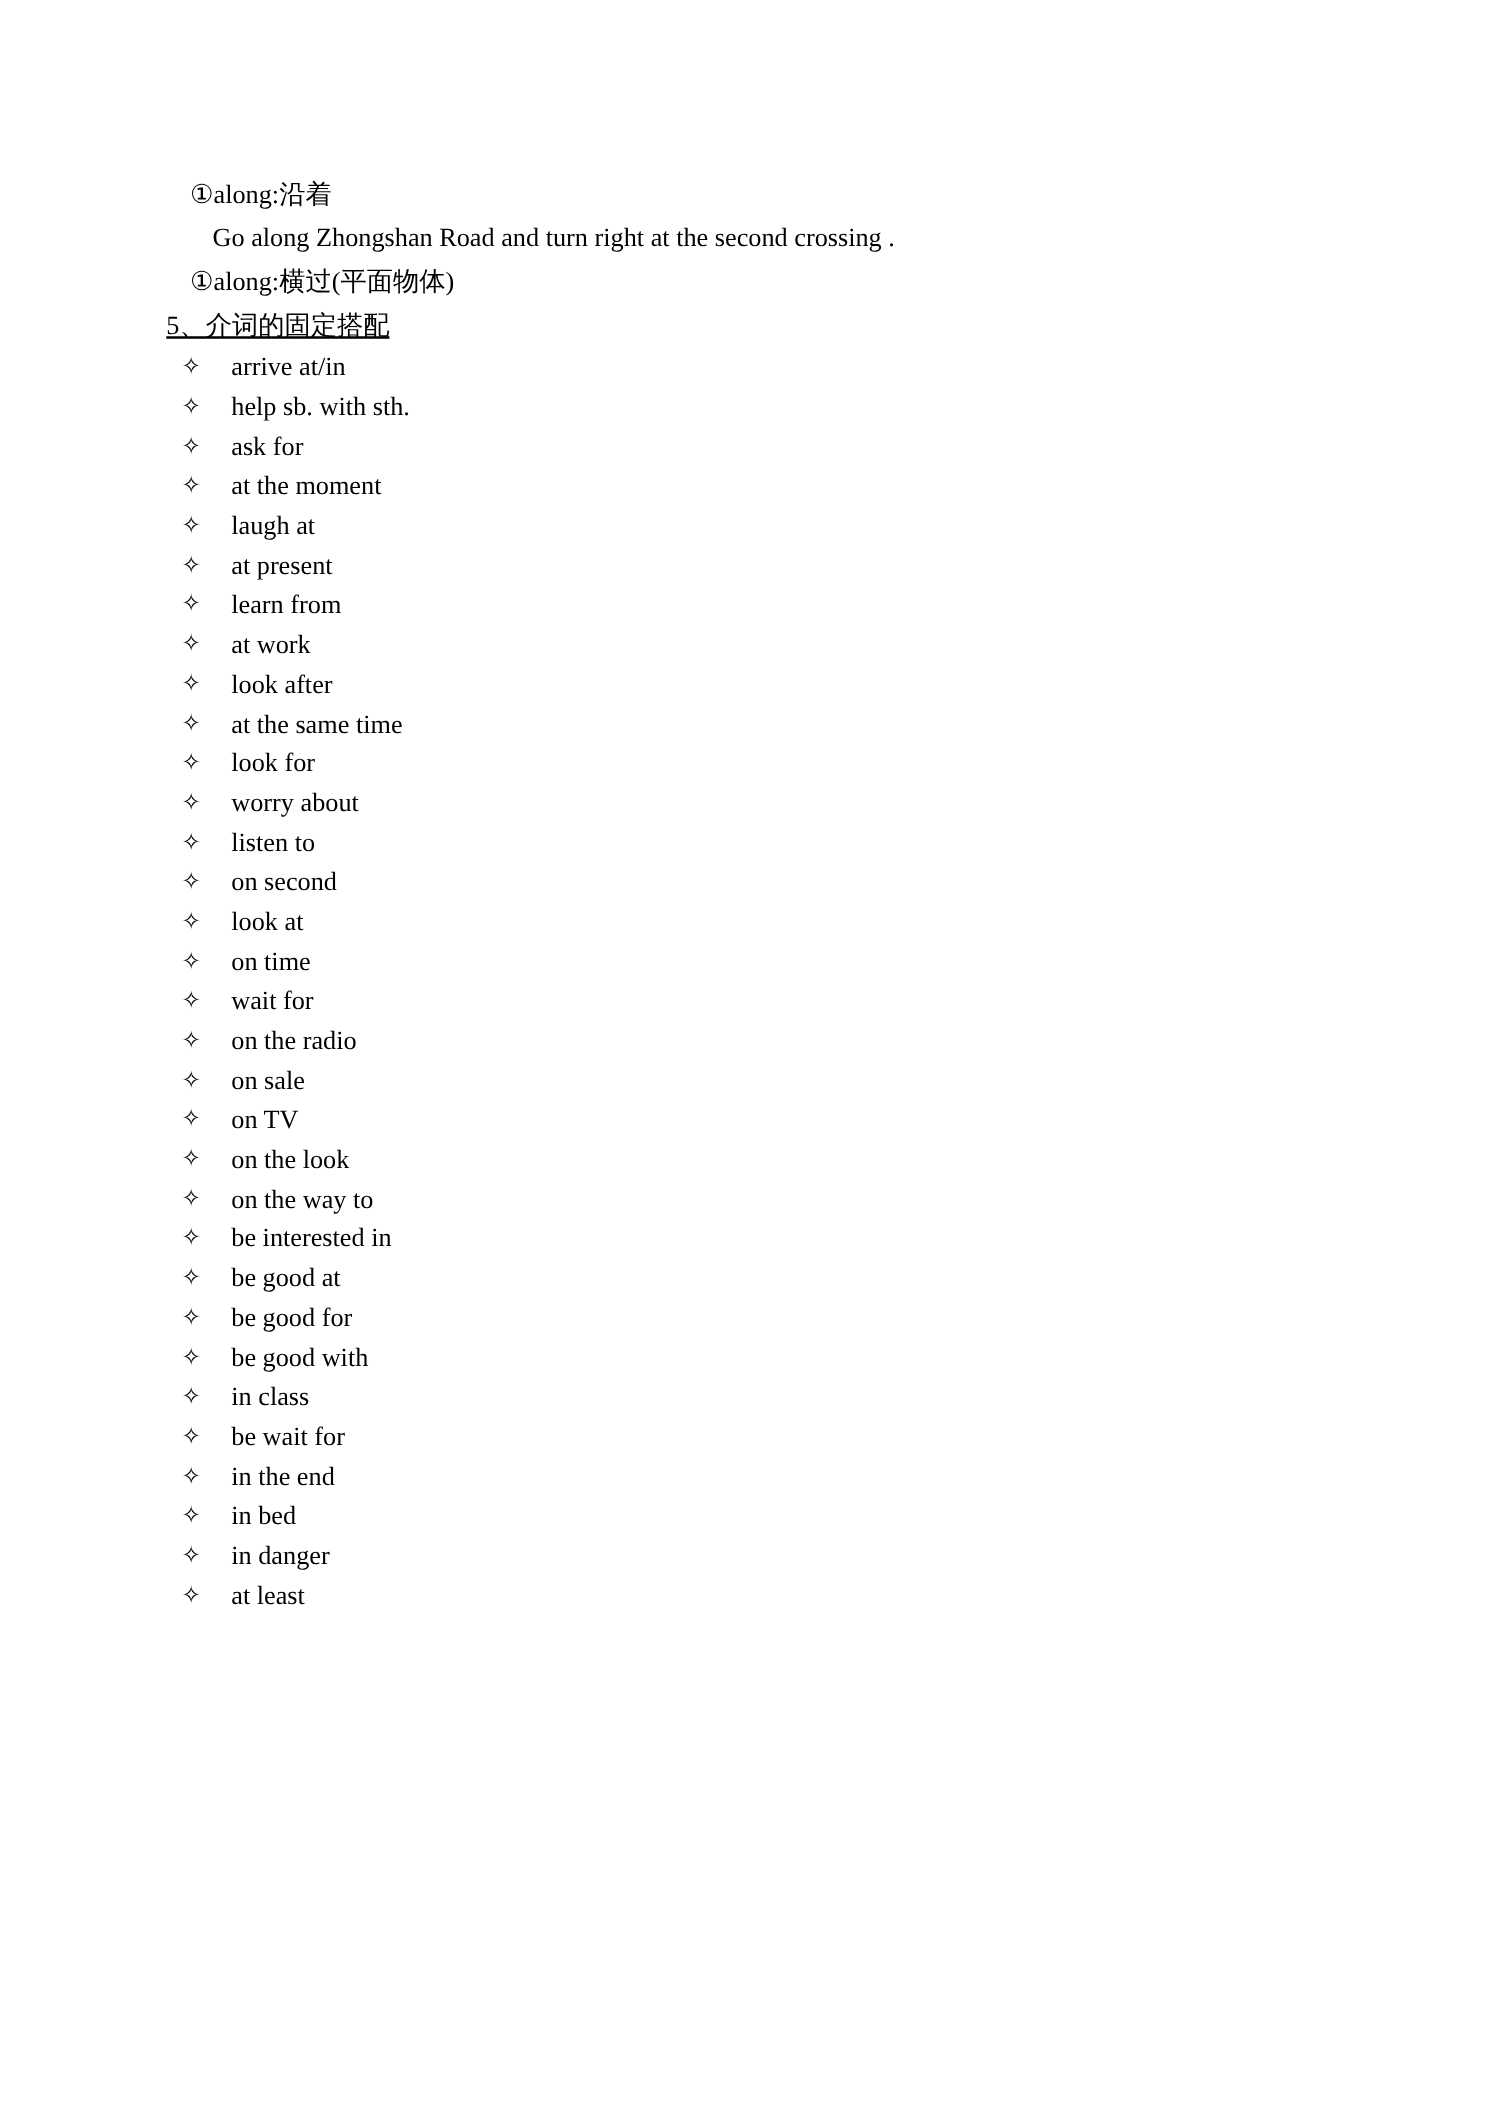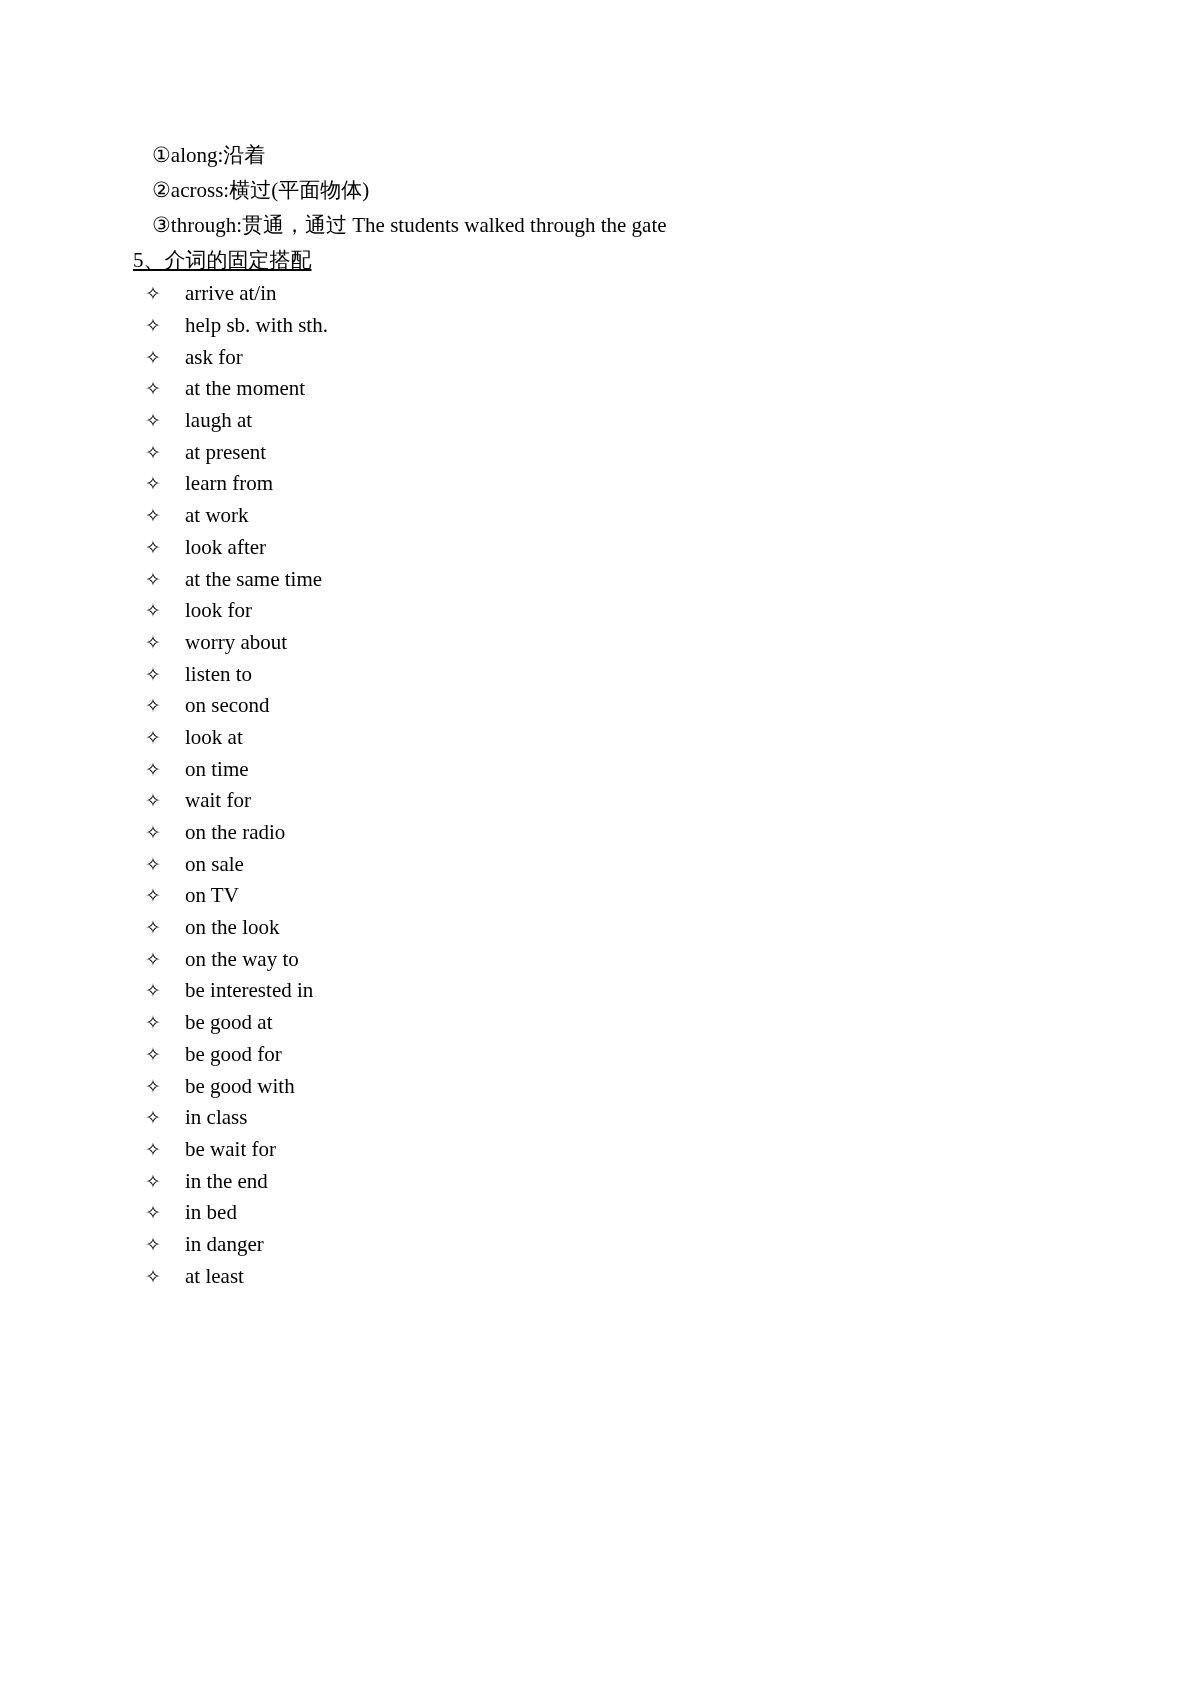--- a/index.html
+++ b/index.html
@@ -63,22 +63,22 @@
     line-height: 1;
     font-family: Liberation Serif, serif;
   }
 </style>
 </head>
 <body>
 
 <div class="page">
   <div class="content">
     <p class="intro-line indent-num">①along:沿着</p>
-    <p class="intro-line indent-num">②across:横过(平面物体)</p>
-    <p class="intro-line indent-num">③through:贯通，通过 The students walked through the gate</p>
+    <p class="intro-line indent-example">Go along Zhongshan Road and turn right at the second crossing .</p>
+    <p class="intro-line indent-num">①along:横过(平面物体)</p>
     <p class="heading">5、介词的固定搭配</p>
     <ul class="phrase-list">
 
     <li class="phrase-item">
         <span class="bullet">✧</span>
         <span class="label">arrive at/in</span>
       </li>
         <li class="phrase-item">
         <span class="bullet">✧</span>
         <span class="label">help sb. with sth.</span>

